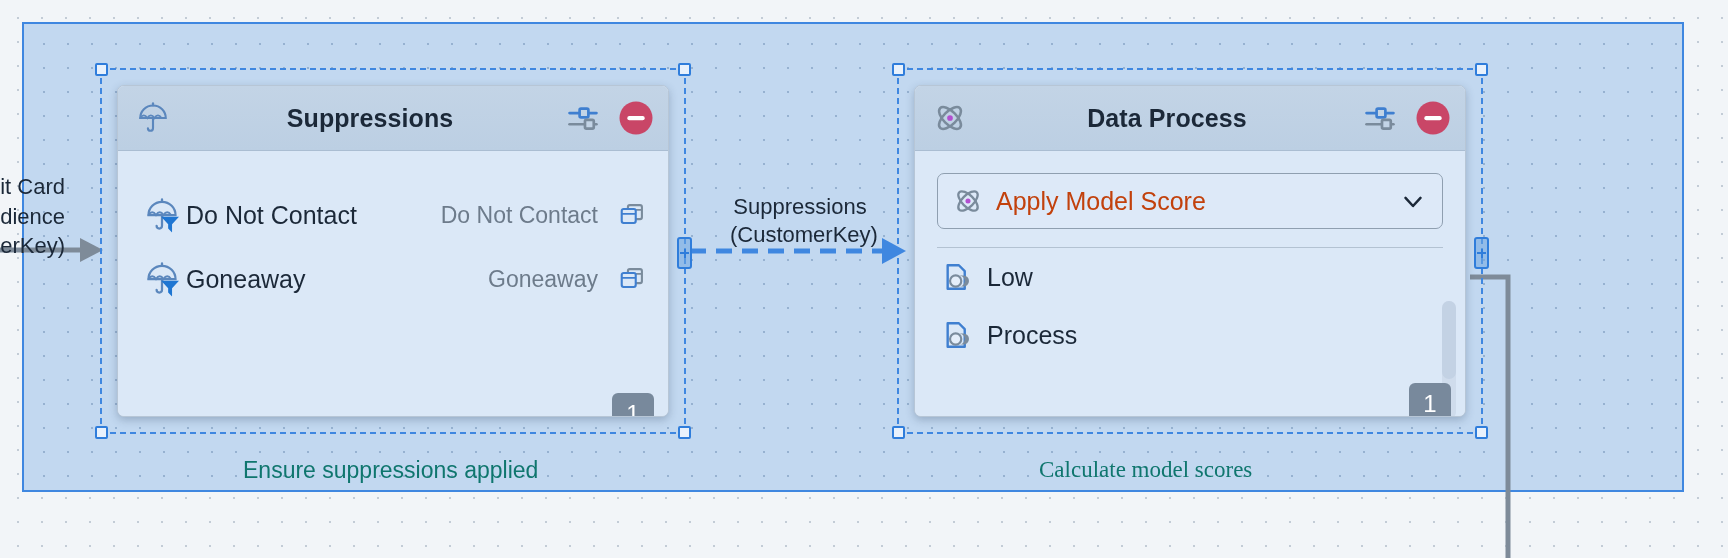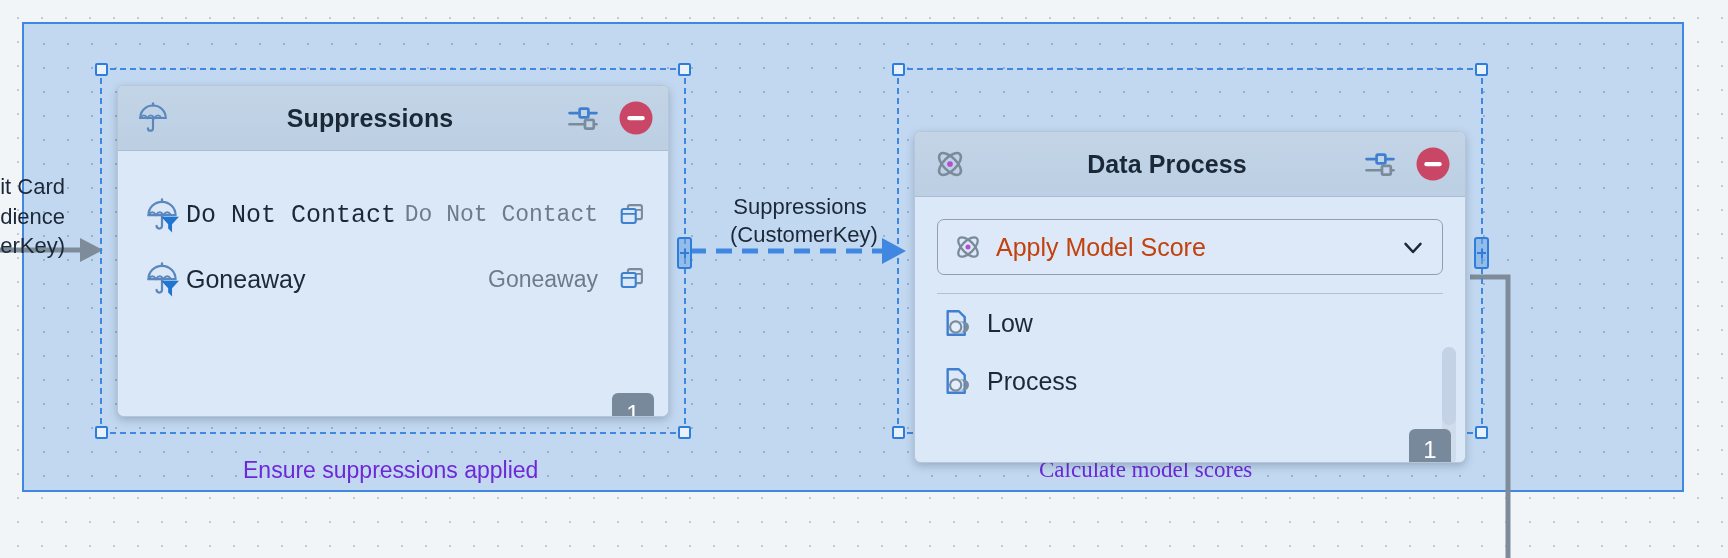--- a/index.html
+++ b/index.html
@@ -142,21 +142,21 @@
   }
   .dp-scrollthumb{
     position:absolute;right:9px;top:128px;
     width:14px;height:78px;border-radius:7px;
     background:#c3d2e4;
   }
 
   
   .group-caption{
     position:absolute;
-    font-size:23px;color:#6d28d9;
+    font-size:23px;color:#0f766e;
     white-space:nowrap;
   }
 
   
   .edge-label{
     position:absolute;
     font-size:22px;color:#1b2838;
     text-align:center;line-height:1.25;
     white-space:nowrap;
     z-index:46;
@@ -229,21 +229,21 @@
         <svg width="36" height="36" viewBox="0 0 24 24">
           <circle cx="12" cy="12" r="11" fill="#c94667"></circle>
           <rect x="6.2" y="10.6" width="11.6" height="2.9" rx="1.4" fill="#ffffff"></rect>
         </svg>
       </span>
     </span>
   </div>
 
   <div class="node-body">
 
-    <div class="srow" style="margin-top:32px;font-family:Liberation Mono, monospace;">
+    <div class="srow" style="margin-top:32px;">
       <span class="srow-icon">
         <svg width="36" height="36" viewBox="0 0 24 24" fill="none" stroke="#5b87bd" stroke-width="1.5" stroke-linecap="round">
           <path d="M12 3.2 C6.8 3.2 3 7.4 3 12 h18 C21 7.4 17.2 3.2 12 3.2 Z"></path>
           <path d="M3 12 c1.6-2.4 3.4-2.4 5 0 c1.6-2.4 3.4-2.4 5 0 c1.6-2.4 3.4-2.4 5 0" stroke-width="1.3"></path>
           <path d="M12 12 v7.2 a1.8 1.8 0 0 1-3.6 0"></path>
           <path d="M12 1.6 v1.6"></path>
           <polygon points="12.6,13.6 22.2,13.6 18.2,18 18.2,22.4 16.6,20.8 16.6,18" fill="#1f76d2" stroke="#1f76d2" stroke-width="1"></polygon>
         </svg>
       </span>
       <span class="srow-label">Do Not Contact</span>
@@ -287,21 +287,21 @@
 </div>
 
 <div class="sel-box" style="left:897px;top:68px;width:586px;height:366px;">
   <span class="handle h-tl"></span>
   <span class="handle h-tr"></span>
   <span class="handle h-bl"></span>
   <span class="handle h-br"></span>
   <span class="port" style="right:-8px;top:167px;"></span>
 </div>
 
-<div class="node" style="left:914px;top:85px;width:552px;height:332px;margin-top:46px;">
+<div class="node" style="left:914px;top:85px;width:552px;height:332px;">
 
   <div class="node-header">
     <span class="hdr-icon">
       <svg width="36" height="36" viewBox="0 0 24 24" fill="none" stroke="#7a8b9c" stroke-width="1.7">
         <ellipse cx="12" cy="12" rx="4.4" ry="9.3" transform="rotate(45 12 12)"></ellipse>
         <ellipse cx="12" cy="12" rx="4.4" ry="9.3" transform="rotate(-45 12 12)"></ellipse>
         <circle cx="12" cy="12" r="1.9" fill="#b24fd0" stroke="none"></circle>
       </svg>
     </span>
     <span class="node-title">Data Process</span>

